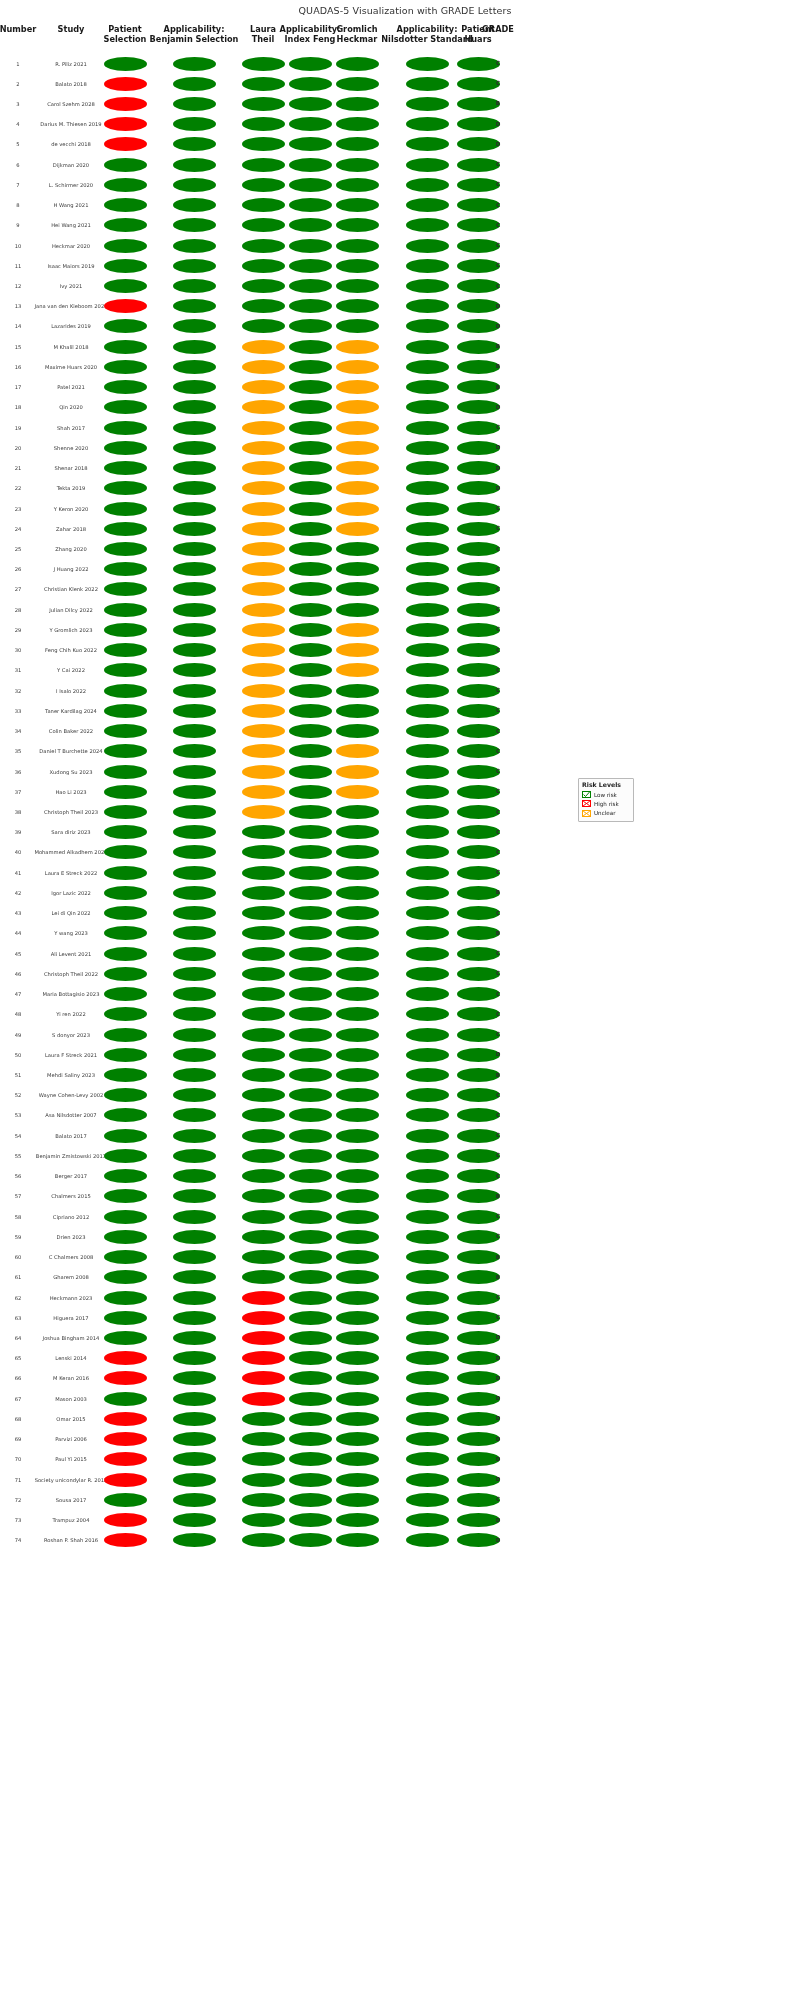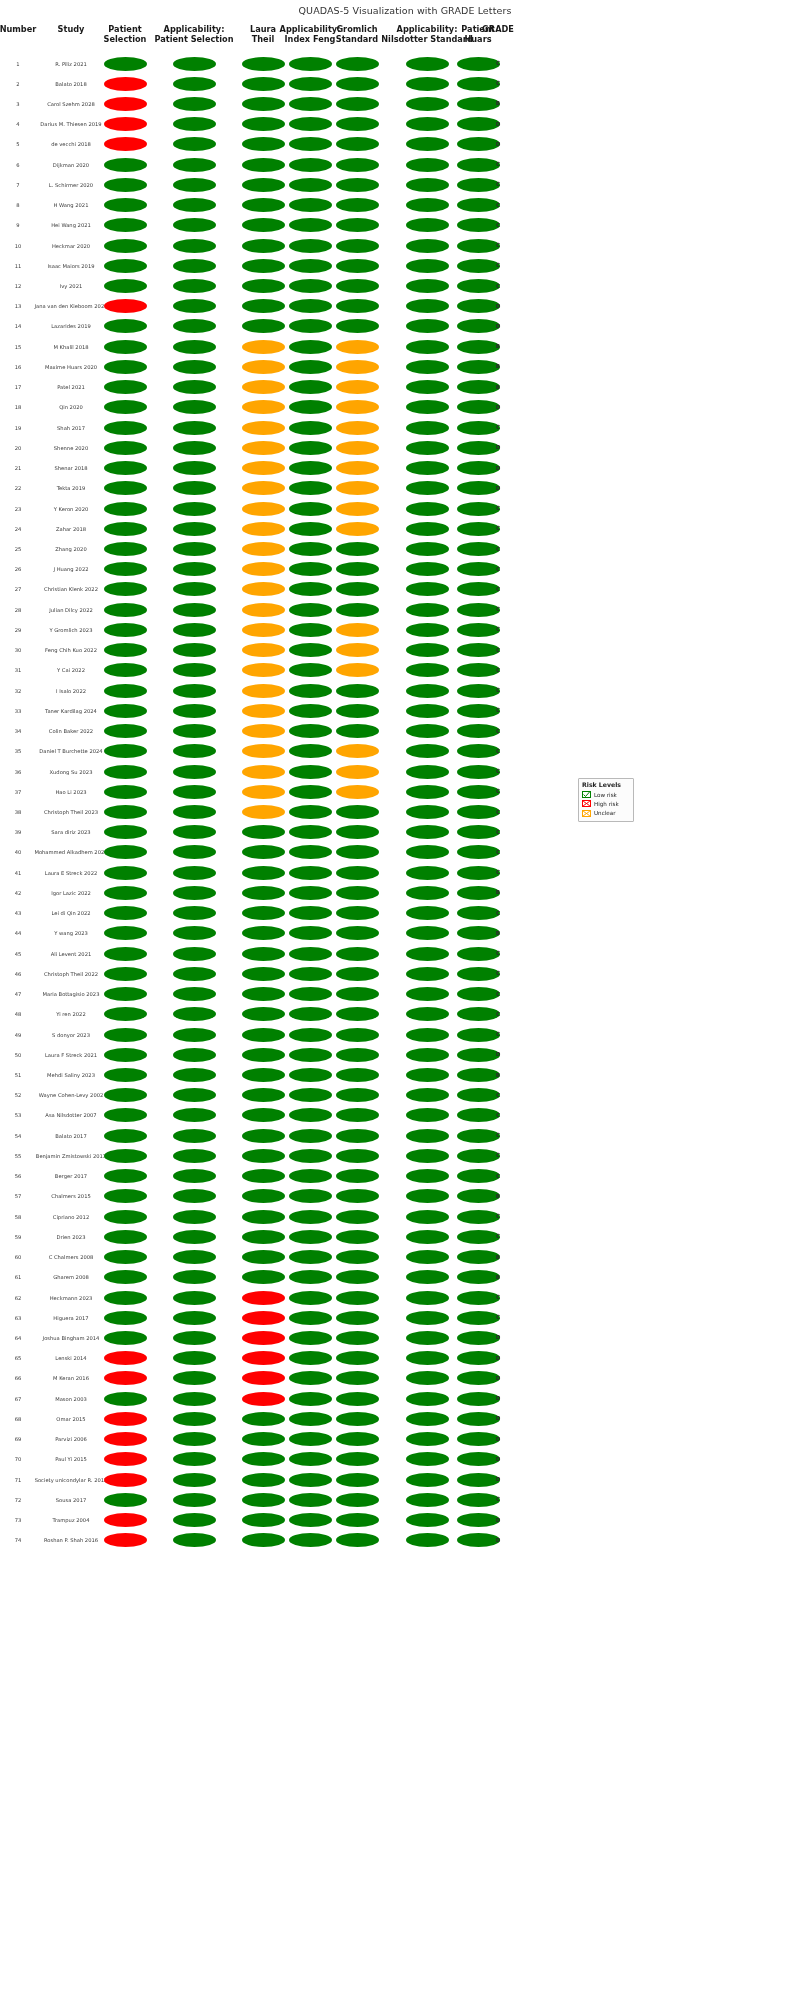--- a/index.html
+++ b/index.html
@@ -28,33 +28,33 @@
       </div>
       <div class="hdr" style="left: -4px; top: 25px; width: 150px;">
         <div>Study</div>
       </div>
       <div class="hdr" style="left: 50px; top: 25px; width: 150px;">
         <div>Patient</div>
         <div>Selection</div>
       </div>
       <div class="hdr" style="left: 119px; top: 25px; width: 150px;">
         <div>Applicability:</div>
-        <div>Patient Selection</div>
+        <div>Benjamin Selection</div>
       </div>
       <div class="hdr" style="left: 188px; top: 25px; width: 150px;">
         <div>Laura</div>
         <div>Theil</div>
       </div>
       <div class="hdr" style="left: 235px; top: 25px; width: 150px;">
         <div>Applicability:</div>
         <div>Index Feng</div>
       </div>
       <div class="hdr" style="left: 282px; top: 25px; width: 150px;">
         <div>Gromlich</div>
-        <div>Standard</div>
+        <div>Heckmar</div>
       </div>
       <div class="hdr" style="left: 352px; top: 25px; width: 150px;">
         <div>Applicability:</div>
         <div>Nilsdotter Standard</div>
       </div>
       <div class="hdr" style="left: 403px; top: 25px; width: 150px;">
         <div>Patient</div>
         <div>Huars</div>
       </div>
       <div class="hdr" style="left: 423px; top: 25px; width: 150px;">

